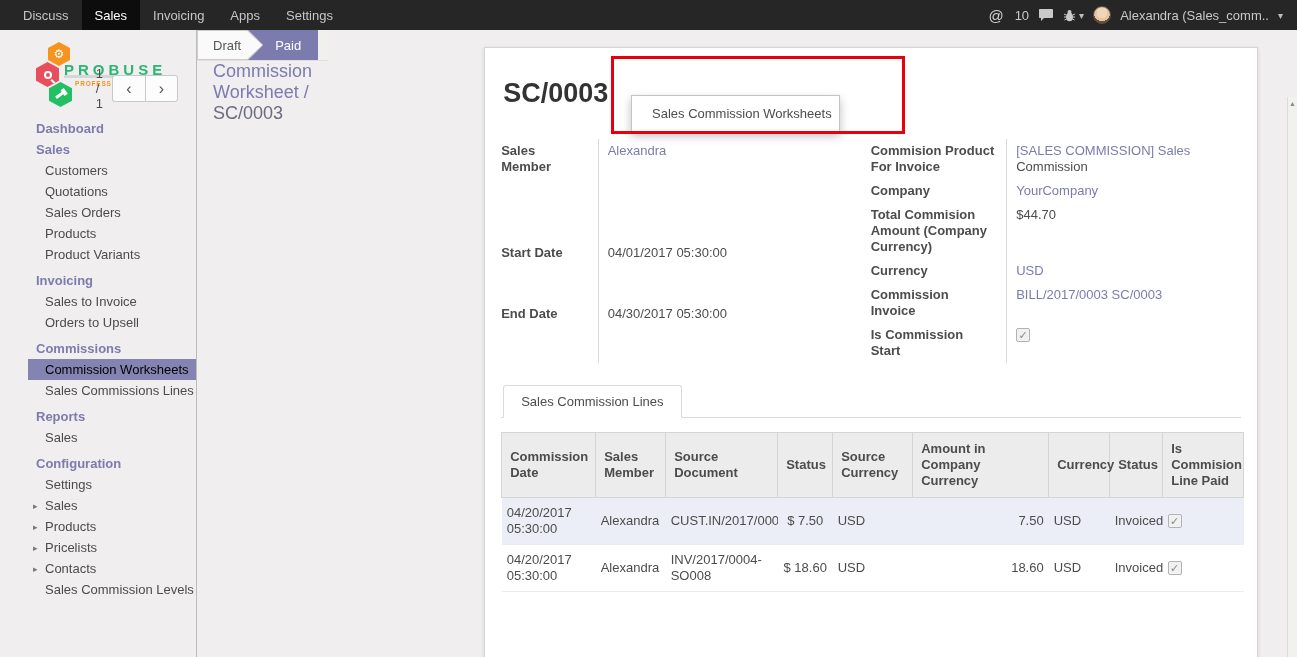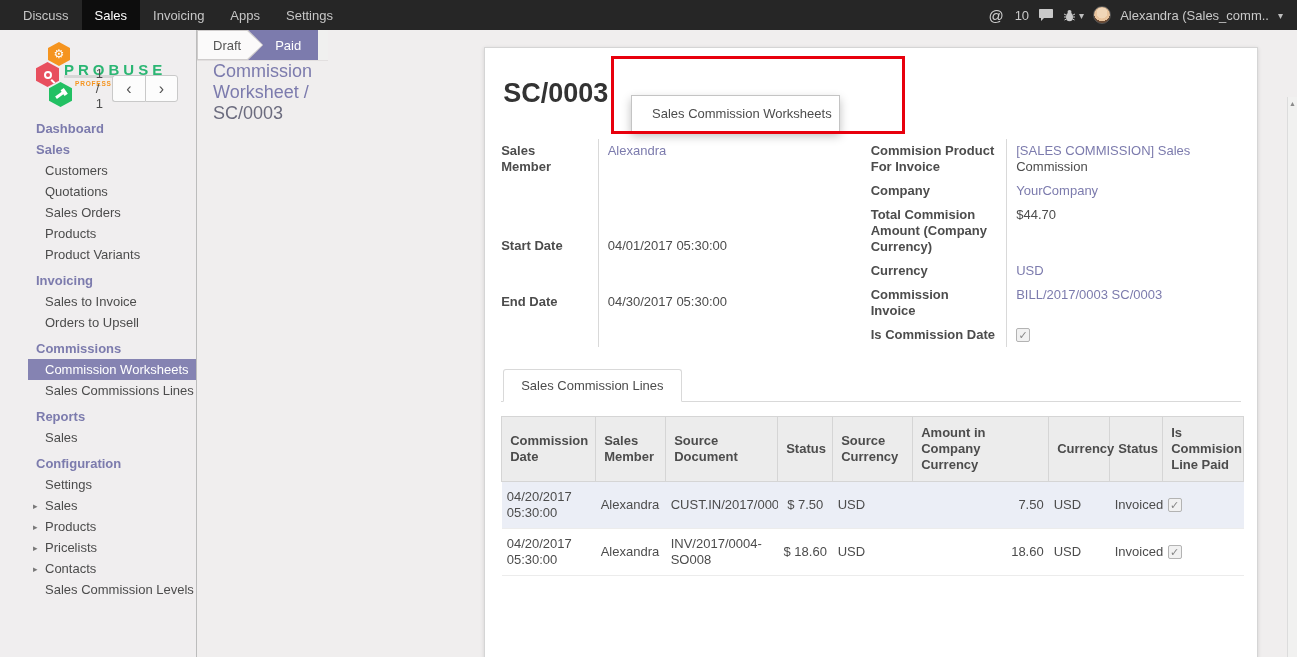--- a/index.html
+++ b/index.html
@@ -43,21 +43,21 @@
   .tool::after { content:""; position:absolute; right:-1px; top:-2px; width:4px; height:7px; background:#fff; }
   .brand-underline { position:absolute; left:64px; top:45px; width:96px; height:3px; background:#d6d6d6; }
   .brand { position:absolute; left:64px; top:31px; font-size:15px; font-weight:bold; color:#2bb673; letter-spacing:4px; }
   .tagline { position:absolute; left:75px; top:50px; font-size:6.5px; color:#f5941f; letter-spacing:0.8px; font-weight:bold; }
 
   .menu { font-size:13px;margin-left:28px; }
   .menu-section { margin-top:5px; }
   .menu-section:first-child { margin-top:0; }
   .menu-header { color:#7c7bad; font-weight:bold; padding:4px 4px 4px 8px; line-height:13px; }
   .menu-item { color:#4c4c4c; padding:4px 4px 4px 17px; line-height:13px; position:relative; cursor:default; white-space:nowrap; }
-  .menu-item.active { background:#8583b2; color:#ffffff; }
+  .menu-item.active { background:#8583b2; color:#000000; }
   .exp { position:absolute; left:5px; top:5px; font-size:9px; color:#777; }
 
   
   .main { flex:1; display:flex; flex-direction:row; position:relative; min-width:0; }
 
   .control-panel { height:67px; background:#fff; border-bottom:1px solid #d5d5d5; position:relative; }
   .breadcrumb { position:absolute; left:16px; top:10px; font-size:18px; color:#7c7bad; }
   .breadcrumb .bc-link { cursor:pointer; }
   .breadcrumb .bc-current { color:#6b6b7e; }
   .cp-buttons { position:absolute; left:431px; top:36px; display:flex; gap:3px; }
@@ -292,21 +292,21 @@
             </div>
             <div class="frow">
               <div class="flabel">Currency</div>
               <div class="fvalue"><span class="lnk">USD</span></div>
             </div>
             <div class="frow">
               <div class="flabel">Commission Invoice</div>
               <div class="fvalue"><span class="lnk">BILL/2017/0003 SC/0003</span></div>
             </div>
             <div class="frow">
-              <div class="flabel">Is Commission Date</div>
+              <div class="flabel">Is Commission Start</div>
               <div class="fvalue"><span class="o-checkbox">✓</span></div>
             </div>
           </div>
         </div>
 
         <div class="notebook">
           <div class="tabs">
             <div class="tab">Sales Commission Lines</div>
           </div>
 

